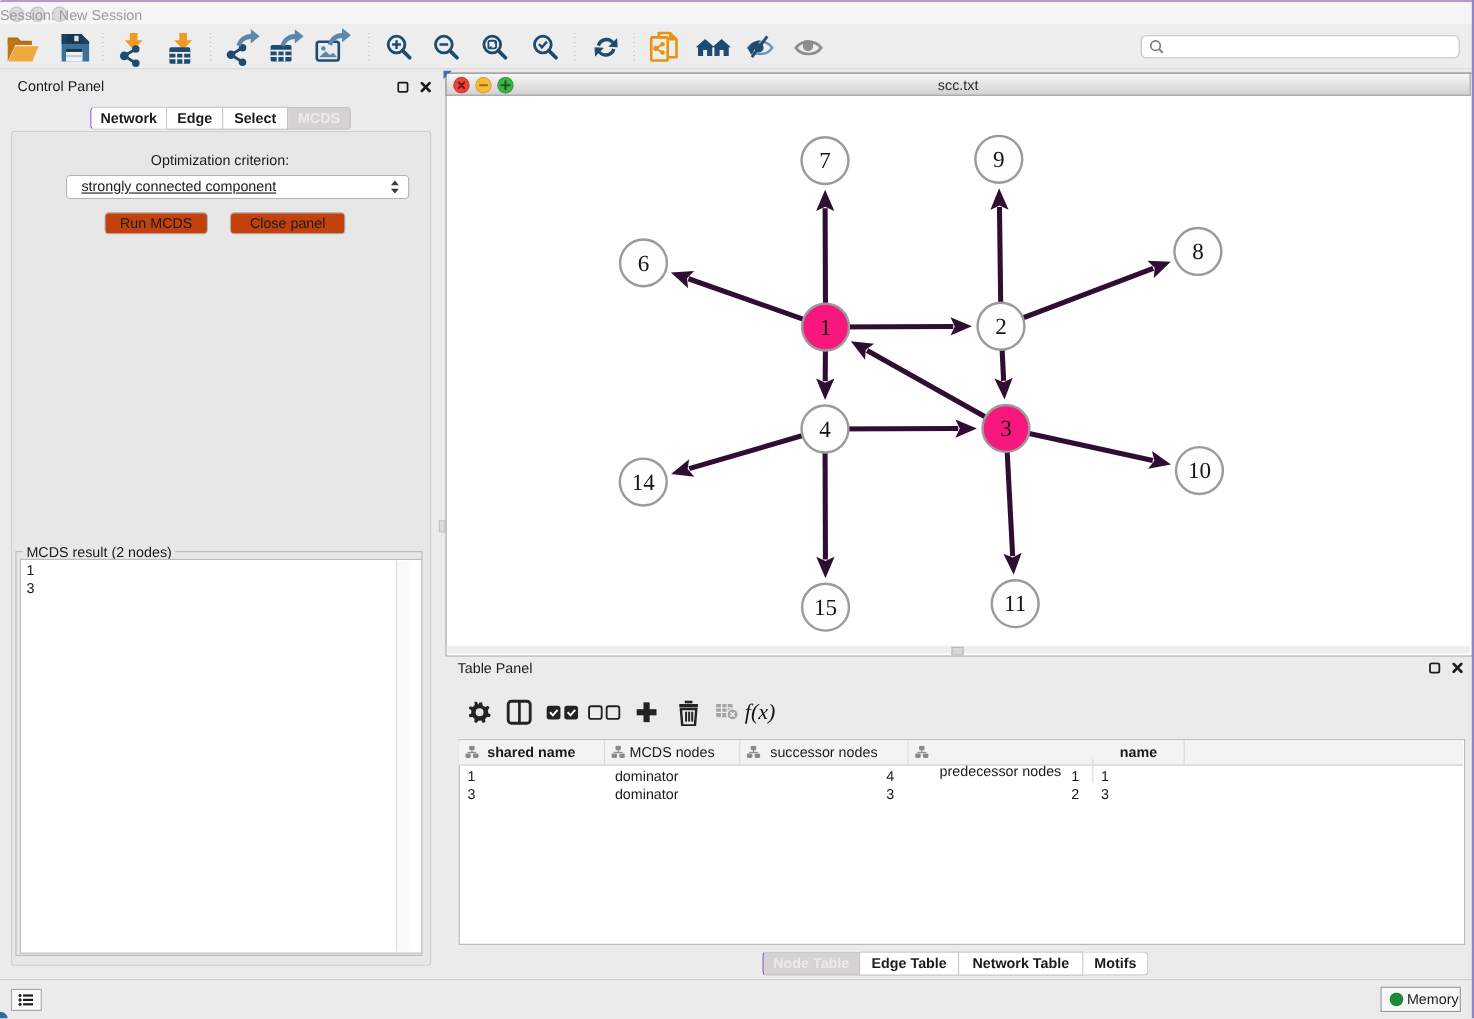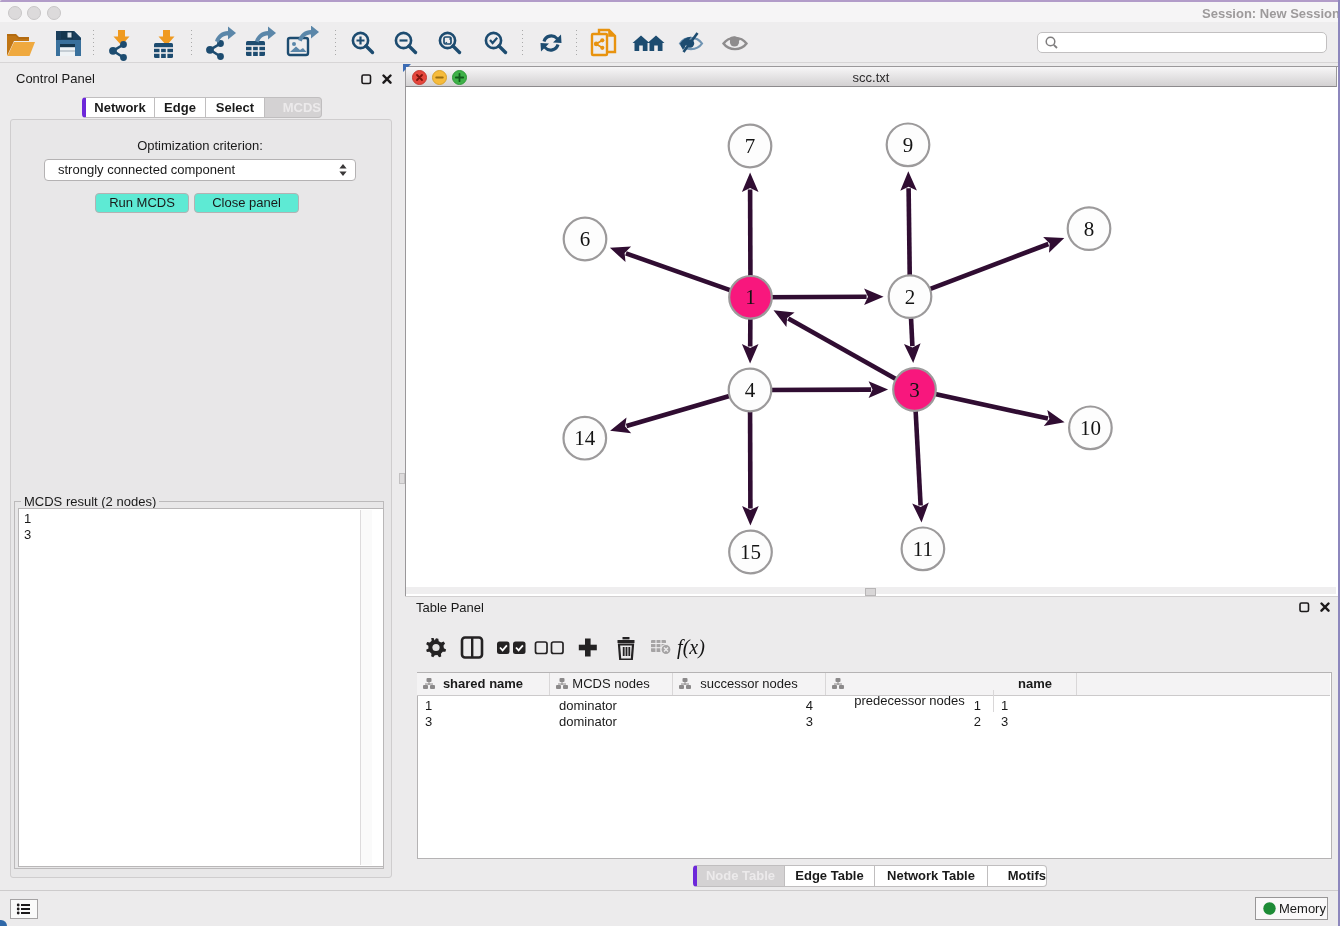--- a/index.html
+++ b/index.html
@@ -1,35 +1,35 @@
 <!DOCTYPE html>
 <html><head><meta charset="utf-8">
 <style>
 html,body{margin:0;padding:0;}
 body{width:1340px;height:926px;position:relative;overflow:hidden;
  font-family:"Liberation Sans",sans-serif;background:#ecebec;font-size:13px;color:#1a1a1a;}
 .abs{position:absolute;}
 #topline{left:0;top:0;width:1340px;height:2px;background:#b29cc9;border-radius:4px 4px 0 0;}
 #titlebar{left:0;top:2px;width:1340px;height:20px;background:#f6f5f6;}
 .tdot{width:12px;height:12px;border-radius:50%;background:#dcdadb;border:1px solid #c8c6c7;top:6px;}
-#ttext{top:6px;left:0;width:1340px;text-align:right;color:#9d9a9b;font-weight:bold;}
+#ttext{top:6px;left:0;width:1340px;text-align:left;color:#9d9a9b;}
 #toolbar{left:0;top:22px;width:1340px;height:40px;background:#eeedee;border-bottom:1px solid #d7d5d6;}
 .sep{top:30px;width:1px;height:26px;background-image:linear-gradient(#aaa 30%,rgba(0,0,0,0) 0%);background-size:1px 4px;}
 #search{left:1037px;top:32px;width:288px;height:19px;background:#fff;border:1px solid #c2c0c1;border-radius:5px;}
 
 #cptitle{left:16px;top:71px;}
 .tabs{display:flex;}
 .tab{height:19px;line-height:19px;text-align:center;background:#fff;border:1px solid #c0bebf;border-left:none;padding:0;font-size:13px;font-weight:bold;}
-.tab.first{border-left:4px solid #6d28d9;border-radius:4px 0 0 4px;}
-.tab.last{border-radius:0 4px 4px 0;text-align:right;}
+.tab.first{border-left:1px solid #6d28d9;border-radius:4px 0 0 4px;}
+.tab.last{border-radius:0 4px 4px 0;}
 .tab.sel{background:#d4d2d3;color:#eceaeb;}
 #cpbody{left:10px;top:119px;width:380px;height:757px;background:#e8e7e8;border:1px solid #cfcdce;border-radius:3px;}
 #optlab{left:0;top:138px;width:400px;text-align:center;}
-#combo{left:44px;top:159px;width:310px;height:20px;background:#fff;border:1px solid #b4b2b3;border-radius:4px;line-height:20px;}
-.btn{background:#5eead4;border:1px solid #b4b2b3;border-radius:4px;text-align:center;height:18px;line-height:18px;}
+#combo{left:60px;top:159px;width:310px;height:20px;background:#fff;border:1px solid #b4b2b3;border-radius:4px;line-height:20px;text-decoration:underline;}
+.btn{background:#c2410c;border:1px solid #b4b2b3;border-radius:4px;text-align:center;height:18px;line-height:18px;}
 #fieldset1{left:14px;top:501px;width:368px;height:366px;border:1px solid #bcbabb;background:#e8e7e8;}
 #legend1{left:21px;top:494px;background:#e8e7e8;padding:0 3px;}
 #mcdsbox{left:18px;top:508px;width:364px;height:357px;background:#fff;border:1px solid #b9b7b8;}
 
 #netwin{left:405px;top:66px;width:932px;height:529px;background:#fff;border:1px solid #9a989a;}
 #nettitle{left:405px;top:66px;width:932px;height:21px;background:linear-gradient(#f7f6f7,#d3d1d2);border:1px solid #9a989a;border-bottom:1px solid #8c8a8c;box-sizing:border-box;}
 .tl{width:13px;height:13px;border-radius:50%;top:70px;}
 
 #tptitle{left:416px;top:600px;}
 #tabletabs{left:693px;top:865px;}
@@ -273,21 +273,21 @@
   </div>
 </div>
 <div class="abs" id="cpbody"></div>
 <div class="abs" style="left:399px;top:473px;width:4px;height:9px;background:#dddbdc;border:1px solid #c2c0c1;"></div>
 <div class="abs" id="optlab">Optimization criterion:</div>
 <div class="abs" id="combo"><span style="margin-left:13px;">strongly connected component</span>
 <svg style="position:absolute;right:7px;top:3px;" width="10" height="14">
       <path d="M5 1 L8.6 5.4 L1.4 5.4 Z M5 13 L8.6 8.6 L1.4 8.6 Z" fill="#3a3839"></path>
     </svg></div>
 <div class="abs btn" style="left:95px;top:193px;width:92px;">Run MCDS</div>
-<div class="abs btn" style="left:194px;top:193px;width:103px;text-align:center;">Close panel</div>
+<div class="abs btn" style="left:209px;top:193px;width:103px;text-align:center;">Close panel</div>
 <div class="abs" id="fieldset1"></div>
 <div class="abs" id="legend1">MCDS result (2 nodes)</div>
 <div class="abs" id="mcdsbox">
     <div style="margin:2px 0 0 5px;line-height:16px;">1<br>3</div>
 <div class="abs" style="left:341px;top:1px;width:11px;height:355px;background:#fafafa;border-left:1px solid #dddbdc;"></div>
 </div>
 
 <div class="abs" id="netwin"></div>
 <div class="abs" id="nettitle"></div>
 <div class="abs tl" style="left:412px;background:#e5463c;border:1px solid #c43a31;"><svg width="13" height="13">

